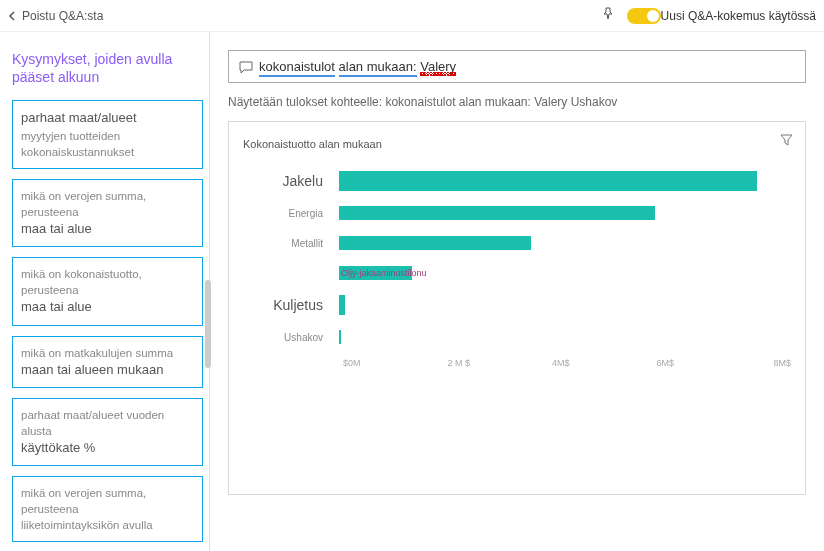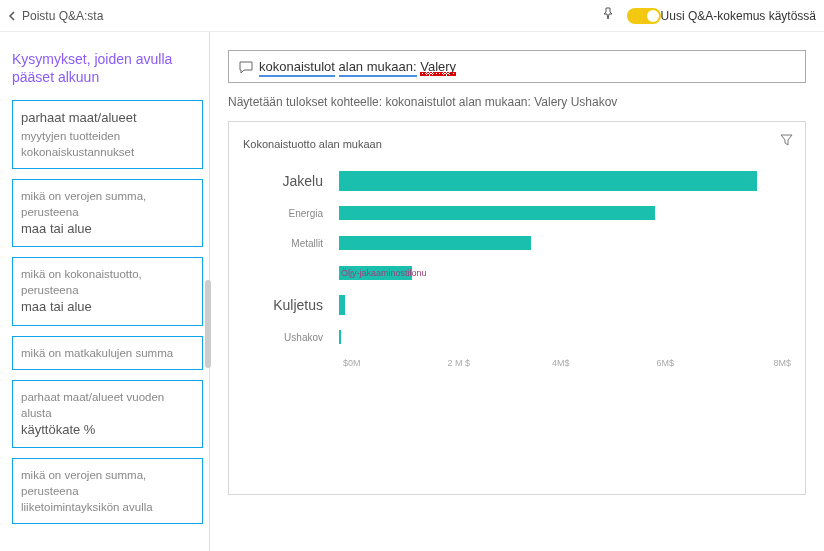--- a/index.html
+++ b/index.html
@@ -76,20 +76,21 @@
     <div class="sug">
       <span>mikä on verojen summa, perusteena</span><br>
       <span class="em">maa tai alue</span>
     </div>
     <div class="sug">
       <span>mikä on kokonaistuotto, perusteena</span><br>
       <span class="em">maa tai alue</span>
     </div>
     <div class="sug">
       <span>mikä on matkakulujen summa</span><br>
+      <span class="em">maan tai alueen mukaan</span>
     </div>
     <div class="sug">
       <span>parhaat maat/alueet vuoden alusta</span><br>
       <span class="em">käyttökate %</span>
     </div>
     <div class="sug">
       <span>mikä on verojen summa, perusteena</span><br>
       <span>liiketoimintayksikön avulla</span>
     </div>
 

